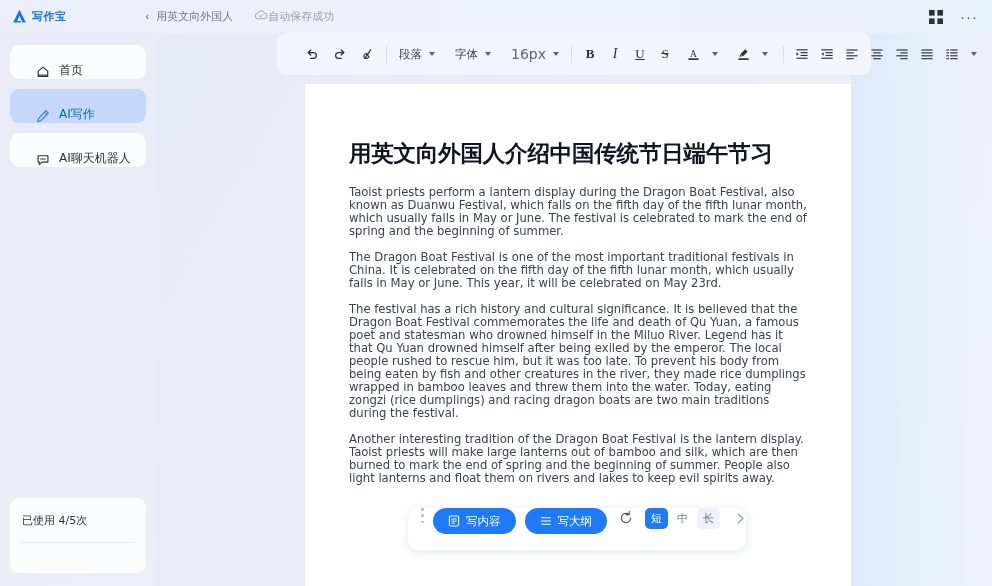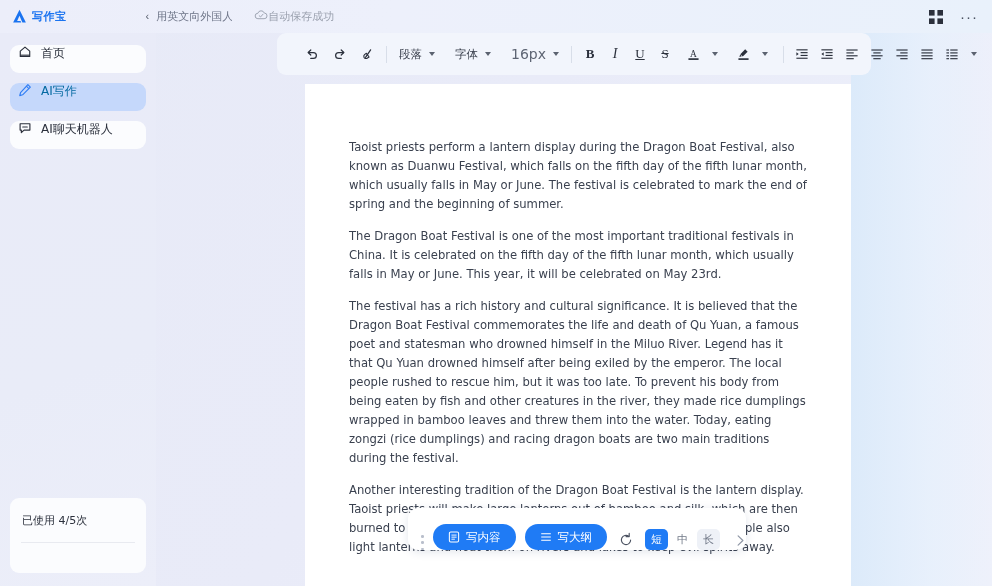--- a/index.html
+++ b/index.html
@@ -66,25 +66,25 @@
   .sidebar {
     position: absolute; left: 0; top: 33px;
     width: 156px; height: 553px;
     background: linear-gradient(160deg, #e9ebf8 0%, #e9ecf8 60%, #eceef9 100%);
     padding-top: 12px;
     z-index: 30;
   }
   .nav-item {
     position: relative;
     margin: 0 10px 10px 10px;
-    height: 28px;
+    height: 34px;
     border-radius: 9px;
     background: #fbfcfe;
-    display: flex; align-items: flex-start;
-    padding-left: 8px;
+    display: flex; align-items: flex-end;
+    padding-left: 26px;
     gap: 9px;
     color: #2b303c;
     font-size: 12px;
     font-family: "DejaVu Sans", sans-serif;
     cursor: pointer;
   }
   .nav-item.active {
     background: #c5d8fb;
     color: #0369a1;
   }
@@ -171,41 +171,41 @@
   .doc-title {
     font-size: 22.5px; font-weight: bold;
     color: #0f1320;
     white-space: nowrap;
     font-family: "DejaVu Sans", sans-serif;
     letter-spacing: -0.2px;
     margin-bottom: 17px;
   }
   .doc-p {
     font-size: 11.6px;
-    line-height: 19px;
+    line-height: 13px;
     color: #3a414f;
     margin-bottom: 13px;
     font-family: "DejaVu Sans", sans-serif;
     text-align: left;
   }
   .page-right-fade {
     position: absolute; left: 695px; top: 0;
     width: 141px; height: 553px;
     background: linear-gradient(90deg, rgba(219,234,250,0.95) 0%, rgba(230,240,252,0.8) 55%, rgba(238,241,251,0.55) 100%);
     pointer-events: none;
   }
 
   
   .ai-bar {
     position: absolute; left: 408px; top: 508px;
     width: 338px; height: 42px;
     background: #ffffff;
     border-radius: 10px;
     box-shadow: 0 2px 10px rgba(40,60,110,0.13);
-    display: flex; align-items: flex-end;
+    display: flex; align-items: flex-start;
     padding: 0 11px 0 13px;
     gap: 9px;
     z-index: 50;
   }
   .drag-dots {
     width: 3px; height: 15px; flex: none;
     display: flex; flex-direction: column; justify-content: space-between;
     align-items: center;
     cursor: grab;
   }
@@ -305,20 +305,21 @@
     </div>
 
     <div class="usage-card">
       <div class="usage-text">已使用 4/5次</div>
       <div class="usage-divider"></div>
     </div>
   </div>
 
   <div class="doc-scroll">
     <div class="page">
+      <div class="doc-title">用英文向外国人介绍中国传统节日端午节习</div>
       <p class="doc-p">Taoist priests perform a lantern display during the Dragon Boat Festival, also known as Duanwu Festival, which falls on the fifth day of the fifth lunar month, which usually falls in May or June. The festival is celebrated to mark the end of spring and the beginning of summer.</p>
       <p class="doc-p">The Dragon Boat Festival is one of the most important traditional festivals in China. It is celebrated on the fifth day of the fifth lunar month, which usually falls in May or June. This year, it will be celebrated on May 23rd.</p>
       <p class="doc-p">The festival has a rich history and cultural significance. It is believed that the Dragon Boat Festival commemorates the life and death of Qu Yuan, a famous poet and statesman who drowned himself in the Miluo River. Legend has it that Qu Yuan drowned himself after being exiled by the emperor. The local people rushed to rescue him, but it was too late. To prevent his body from being eaten by fish and other creatures in the river, they made rice dumplings wrapped in bamboo leaves and threw them into the water. Today, eating zongzi (rice dumplings) and racing dragon boats are two main traditions during the festival.</p>
       <p class="doc-p">Another interesting tradition of the Dragon Boat Festival is the lantern display. Taoist priests will make large lanterns out of bamboo and silk, which are then burned to mark the end of spring and the beginning of summer. People also light lanterns and float them on rivers and lakes to keep evil spirits away.</p>
 
     </div>
     <div class="page-right-fade"></div>
   </div>
 
   <div class="fmt-toolbar">

